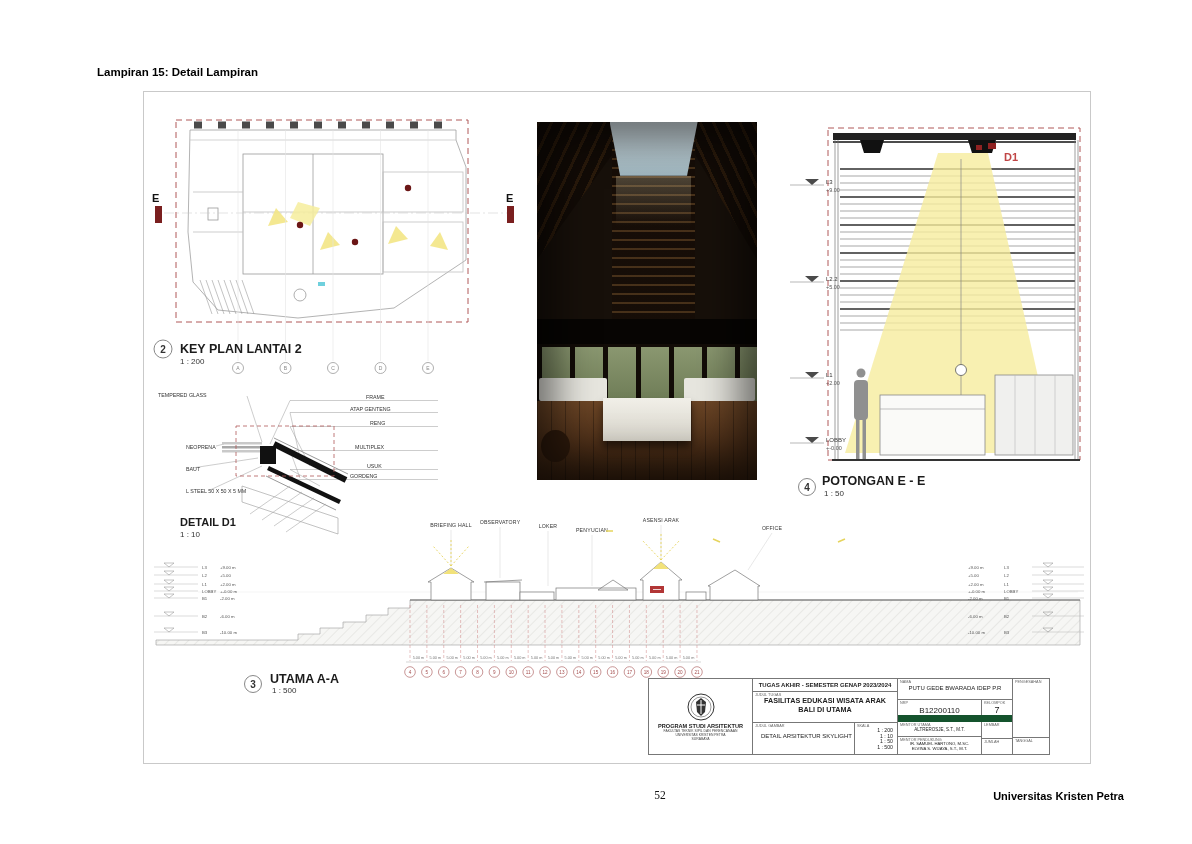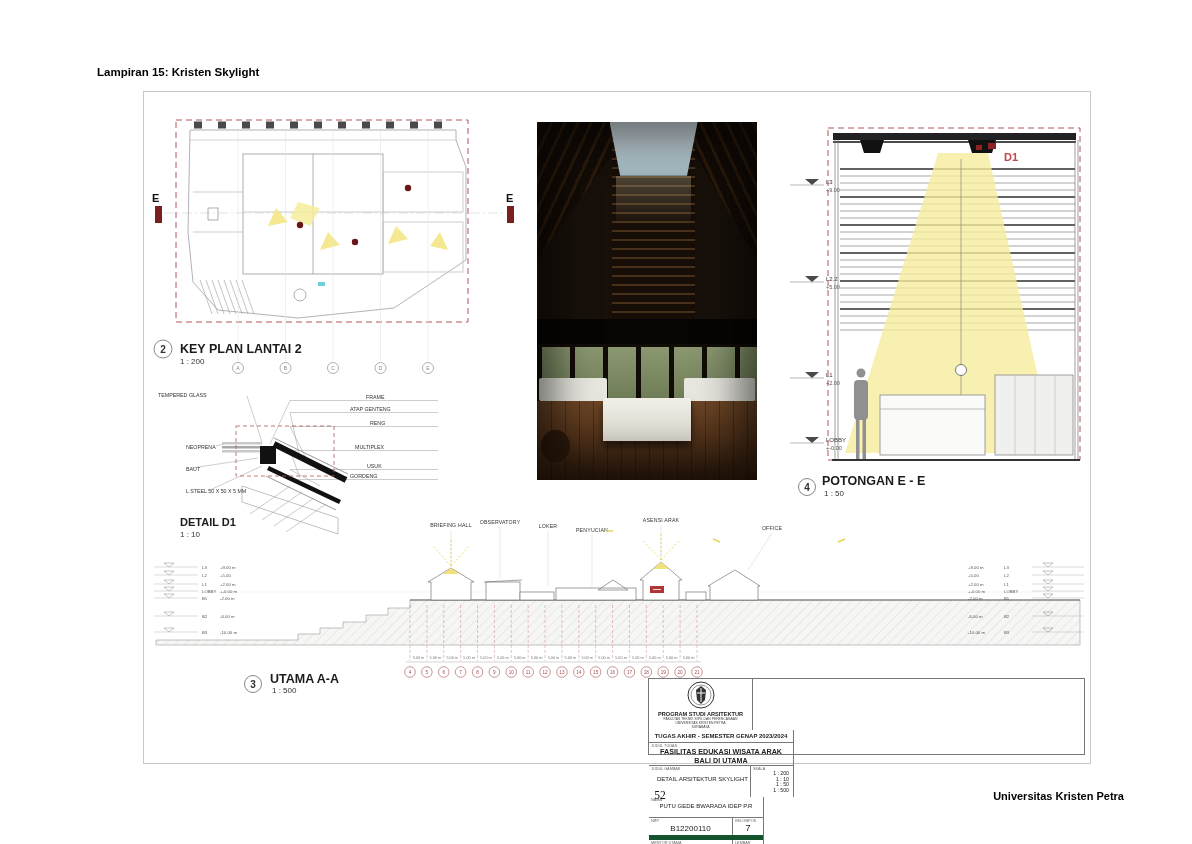--- a/index.html
+++ b/index.html
@@ -37,60 +37,60 @@
   .winband{left:0;top:62%;width:100%;height:16%;background:linear-gradient(#8a9770,#6d7b55);border-top:3px solid #120c07;}
   .mullions{left:0;top:62%;width:100%;height:16%;background:repeating-linear-gradient(90deg,#120c07 0 5px,rgba(0,0,0,0) 5px 33px);}
   .sofaL{left:1%;top:71.5%;width:31%;height:6.5%;background:#e7e6df;border-radius:2px;}
   .sofaR{left:67%;top:71.5%;width:32%;height:6.5%;background:#e7e6df;border-radius:2px;}
   .floor{left:0;top:78%;width:100%;height:22%;background:linear-gradient(#6b4526,#4a2d17 60%,#331e0e);}
   .planks{left:0;top:78%;width:100%;height:22%;background:repeating-linear-gradient(90deg,rgba(0,0,0,.28) 0 1px,rgba(0,0,0,0) 1px 14px);}
   .ctable{left:30%;top:77%;width:40%;height:12%;background:linear-gradient(#f1efe8,#d8d5cb);box-shadow:0 6px 8px rgba(0,0,0,.55);}
   .pouf{left:2%;top:86%;width:13%;height:9%;border-radius:50%;background:#2e1a0c;}
   .vign{left:0;top:0;width:100%;height:100%;box-shadow:inset 0 0 40px 18px rgba(0,0,0,.55);}
   
-  .tb{left:648px;top:678px;width:437px;height:77px;display:flex;border:1px solid #777;background:#fff;box-sizing:border-box;color:#222;flex-direction:column;}
+  .tb{left:648px;top:678px;width:402px;height:77px;display:flex;border:1px solid #777;background:#fff;box-sizing:border-box;color:#222;}
   .tb *{box-sizing:border-box;}
   .tb .lbl{display:block;font-size:3.8px;color:#666;padding:1px 2px 0 2px;line-height:4px;text-transform:uppercase;}
   .tb-logo{width:104px;border-right:1px solid #777;display:flex;flex-direction:column;align-items:center;justify-content:center;text-align:center;padding:1px;}
   .inst1{font-size:5.6px;font-weight:bold;margin-top:1px;}
   .inst2{font-size:3.4px;color:#444;line-height:4px;}
   .tb-mid{width:145px;border-right:1px solid #777;display:flex;flex-direction:column;}
   .tb-course{height:13px;border-bottom:1px solid #777;display:flex;align-items:center;justify-content:center;font-size:6px;font-weight:bold;}
   .tb-judul{flex:1;border-bottom:1px solid #777;}
   .jt-val{font-size:7.2px;font-weight:bold;text-align:center;line-height:8.5px;}
   .tb-bottomrow{height:31px;display:flex;}
   .tb-gambar{flex:1;border-right:1px solid #777;}
   .jg-val{font-size:6px;padding:5px 0 0 8px;}
   .tb-skala{width:42px;font-size:5.2px;}
   .sk-val{text-align:right;padding-right:4px;line-height:5.6px;color:#222;}
   .tb-col3{width:115px;border-right:1px solid #777;display:flex;flex-direction:column;}
   .tb-nama{height:21px;border-bottom:1px solid #777;}
   .nama-val{font-size:6px;text-align:center;padding-top:1px;}
-  .tb-nrow{height:22px;display:flex;border-bottom:5px solid #14532d;}
+  .tb-nrow{height:22px;display:flex;border-bottom:7px solid #14532d;}
   .tb-nrp{flex:1;border-right:1px solid #777;}
   .nrp-val{font-size:8px;text-align:center;padding-top:1px;}
   .tb-kel{width:30px;}
   .kel-val{font-size:9px;text-align:center;}
   .tb-mrow{flex:1;display:flex;}
   .tb-mentors{flex:1;border-right:1px solid #777;display:flex;flex-direction:column;}
   .tb-mu{border-bottom:1px solid #777;flex:1;}
   .mu-val{font-size:4.5px;text-align:center;}
   .tb-mp{flex:1.25;}
   .mp-val{font-size:4.2px;text-align:center;line-height:4.8px;}
   .tb-side{width:30px;display:flex;flex-direction:column;}
   .tb-lembar{flex:1;border-bottom:1px solid #777;}
   .tb-jumlah{flex:1;}
   .tb-col4{flex:1;display:flex;flex-direction:column;}
   .tb-peng{flex:1;border-bottom:1px solid #777;}
   .tb-tgl{height:16px;}
 </style>
 </head>
 <body>
 
-<div class="abs hdr">Lampiran 15: Kristen Skylight</div>
+<div class="abs hdr">Lampiran 15: Detail Lampiran</div>
 <div class="abs sheet"></div>
 
 <svg class="abs" style="left:148px;top:112px" width="380" height="268" viewBox="0 0 380 268">
   <g fill="none" stroke="#a0a0a0" stroke-width="0.8">
     <polygon points="42,18 308,18 308,28 318,55 318,148 300,160 246,196 150,206 70,198 45,170 40,120"></polygon>
     <rect x="95" y="42" width="140" height="120" stroke="#9a9a9a"></rect>
     <line x1="165" y1="42" x2="165" y2="162"></line>
     <line x1="95" y1="100" x2="235" y2="100" stroke="#c0c0c0"></line>
     <rect x="235" y="60" width="80" height="40" stroke="#c0c0c0"></rect>
     <rect x="235" y="110" width="80" height="50" stroke="#c0c0c0"></rect>

